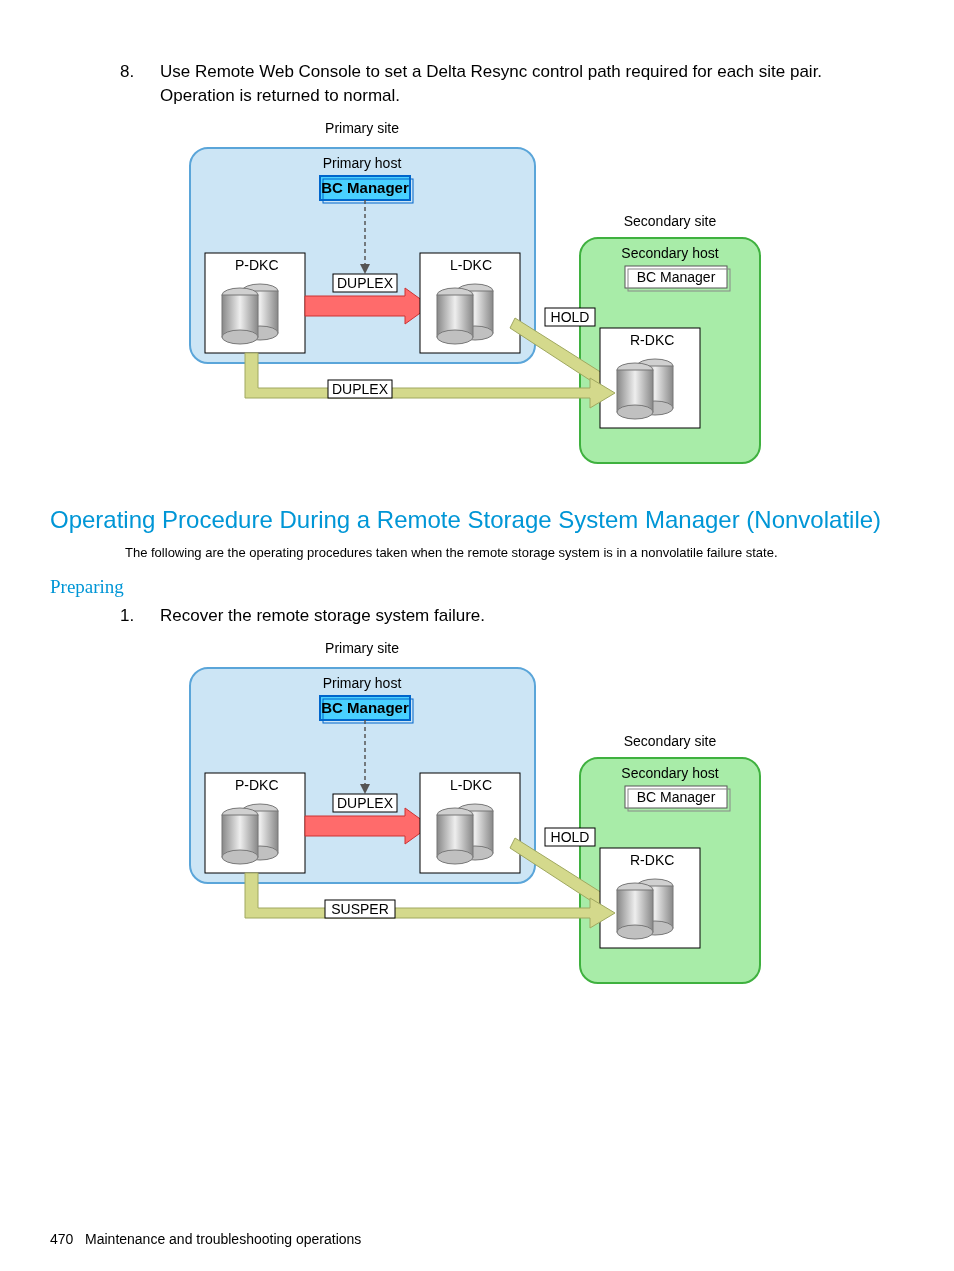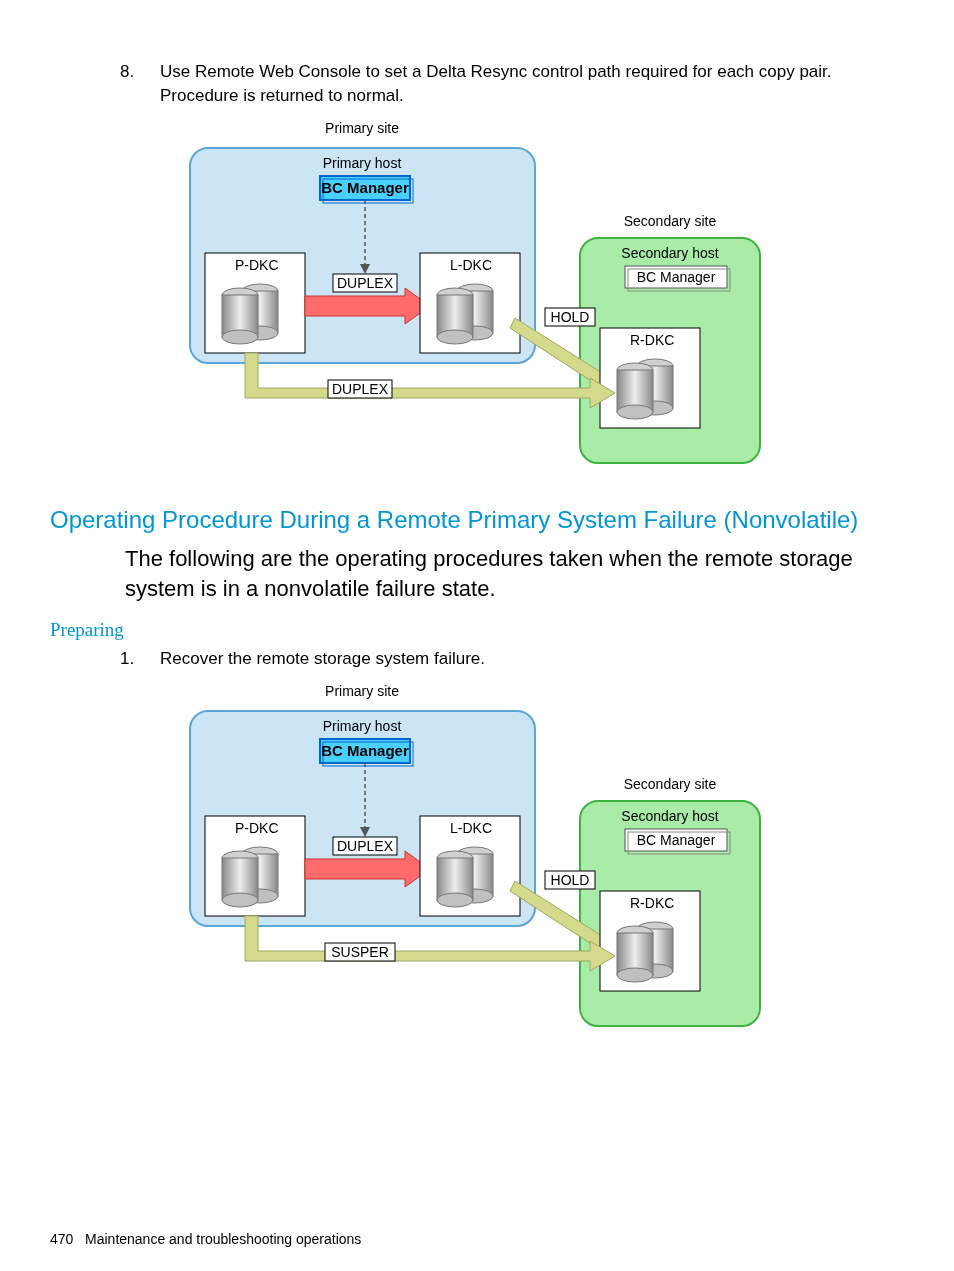--- a/index.html
+++ b/index.html
@@ -37,21 +37,21 @@
   .heading-h3 {
     color: #0096d6;
     font-weight: 400;
     font-size: 19px;
     margin: 14px 0 6px 0;
     font-family: Liberation Serif, serif;
   }
   .body-text {
     margin-left: 75px;
     margin-right: 40px;
-    font-size: 22px;
+    font-size: 13px;
     line-height: 1.4;
     margin-bottom: 6px;
   }
   .footer {
     position: absolute;
     bottom: 24px;
     left: 50px;
     font-size: 14px;
   }
   .diagram-wrap {
@@ -64,21 +64,21 @@
   .svg-label { font-family: Arial; font-size: 14px; }
   .svg-label-bold { font-family: Arial; font-size: 15px; font-weight: bold; }
 </style>
 </head>
 <body>
 
 <div class="page">
 
   <div class="list-item">
     <div class="list-num">8.</div>
-    <div class="list-text">Use Remote Web Console to set a Delta Resync control path required for each copy pair. Procedure is returned to normal.</div>
+    <div class="list-text">Use Remote Web Console to set a Delta Resync control path required for each site pair. Operation is returned to normal.</div>
   </div>
 
   <div class="diagram-wrap">
     <svg width="600" height="360" viewBox="0 0 600 360">
 
       <rect x="20" y="30" width="345" height="215" rx="18" fill="#cce5f5" stroke="#5aa5d9" stroke-width="2"></rect>
       <text x="192" y="15" text-anchor="middle" class="svg-label">Primary site</text>
       <text x="192" y="50" text-anchor="middle" class="svg-label">Primary host</text>
 
       <rect x="150" y="58" width="90" height="24" fill="#49d0ff" stroke="#0066cc" stroke-width="2"></rect>
@@ -147,21 +147,21 @@
       <defs>
         <linearGradient id="g1" x1="0" x2="1" y1="0" y2="0">
           <stop offset="0" stop-color="#888"></stop>
             <stop offset="0.5" stop-color="#eee"></stop>
             <stop offset="1" stop-color="#888"></stop>
         </linearGradient>
       </defs>
     </svg>
   </div>
 
-  <h2 class="heading-h2">Operating Procedure During a Remote Primary System Failure (Nonvolatile)</h2>
+  <h2 class="heading-h2">Operating Procedure During a Remote Storage System Manager (Nonvolatile)</h2>
   <p class="body-text">The following are the operating procedures taken when the remote storage system is in a nonvolatile failure state.</p>
 
   <h3 class="heading-h3">Preparing</h3>
 
   <div class="list-item">
     <div class="list-num">1.</div>
     <div class="list-text">Recover the remote storage system failure.</div>
   </div>
 
   <div class="diagram-wrap">

